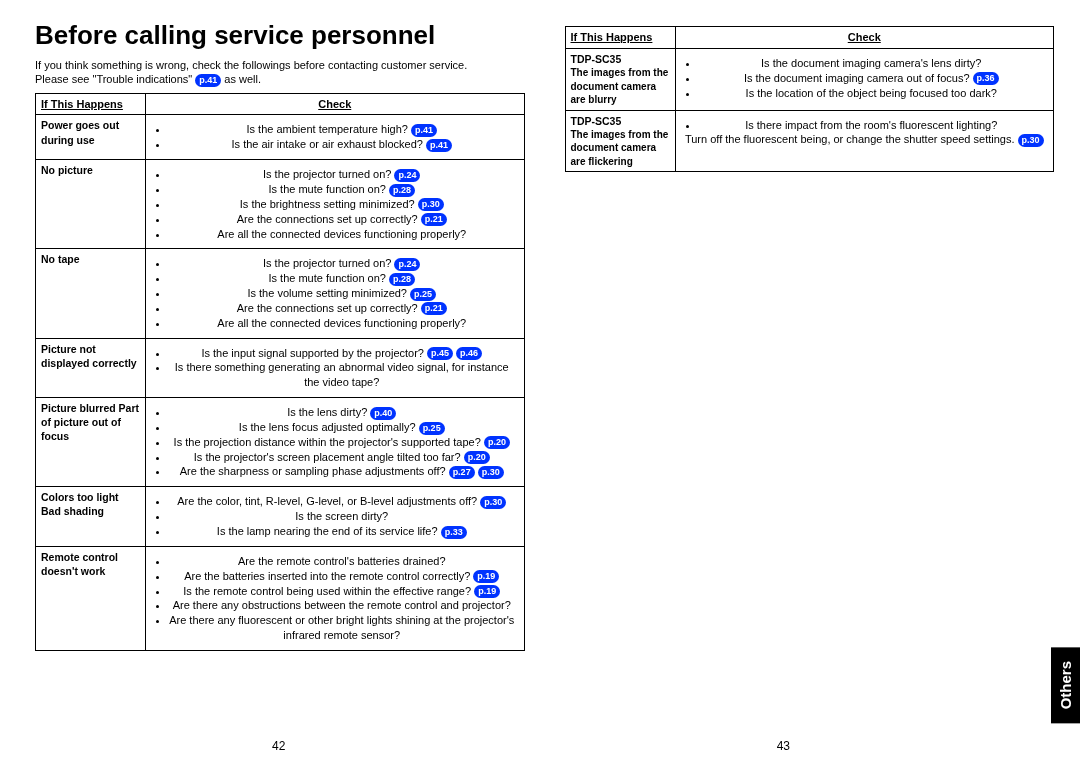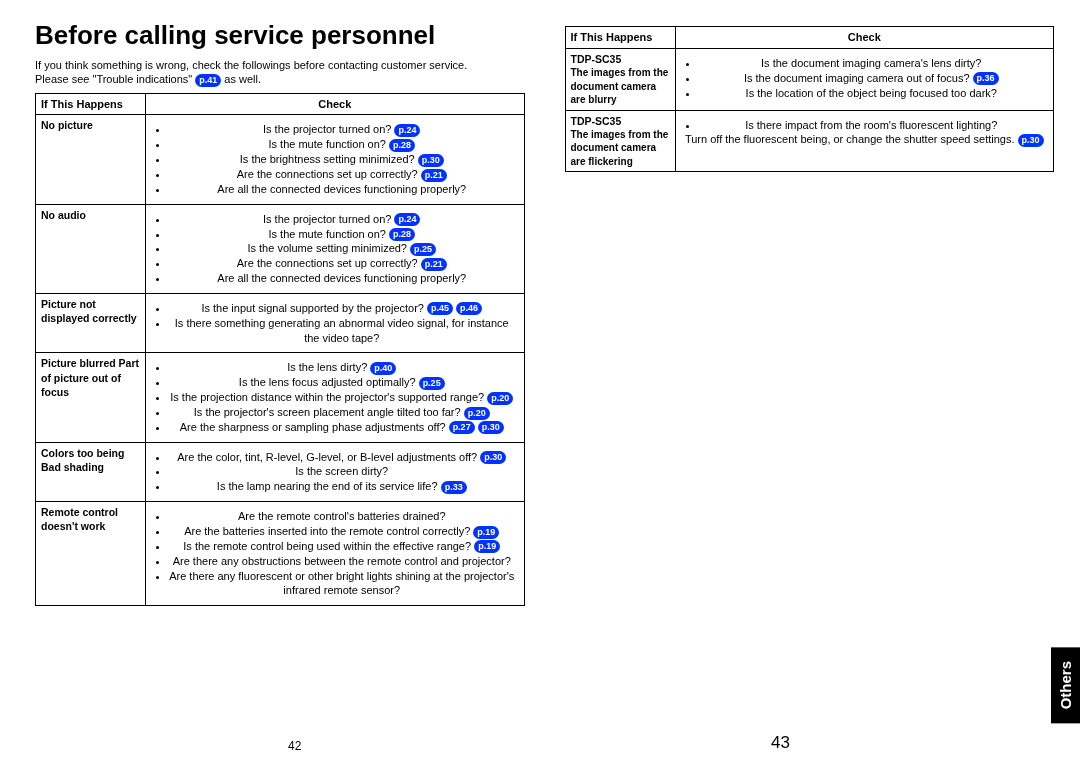--- a/index.html
+++ b/index.html
@@ -41,20 +41,21 @@
   th, td {
     border: 1px solid #000;
     padding: 3px 5px 3px 5px;
     text-align: left;
     vertical-align: top;
     font-size: 11px;
     line-height: 1.35;
   }
   th {
     font-weight: bold;
+    text-decoration: underline;
   }
   th.col-if { width: 110px; }
   th.col-check { text-align: center; }
   .col-if-cell {
     font-weight: bold;
     font-size: 10.5px;
     width: 110px;
   }
   ul {
     margin: 4px;
@@ -73,28 +74,28 @@
     font-size: 9px;
     font-weight: bold;
     padding: 0 4px;
     border-radius: 7px;
     line-height: 13px;
     vertical-align: middle;
   }
   .page-num-left {
     position: absolute;
     bottom: 10px;
-    left: 288px;
+    left: 272px;
     font-size: 12px;
   }
   .page-num-right {
     position: absolute;
     bottom: 10px;
     right: 290px;
-    font-size: 17px;
+    font-size: 12px;
   }
   .side-tab {
     position: absolute;
     right: 0;
     bottom: 40px;
     background: #000;
     color: #fff;
     writing-mode: vertical-rl;
     transform: rotate(180deg);
     padding: 14px 6px;
@@ -115,33 +116,42 @@
 
     <table>
       <thead>
         <tr>
           <th class="col-if">If  This Happens</th>
           <th class="col-check">Check</th>
         </tr>
       </thead>
       <tbody id="left-tbody">
           <tr>
+            <td class="col-if-cell">Power goes out during use</td>
+            <td>
+              <ul>
+                <li><span>Is the ambient temperature high? </span><span class="pref">p.41</span></li>
+                <li><span>Is the air intake or air exhaust blocked? </span><span class="pref">p.41</span></li>
+              </ul>
+            </td>
+          </tr>
+          <tr>
             <td class="col-if-cell">No picture</td>
             <td>
               <ul>
                 <li><span>Is the projector turned on? </span><span class="pref">p.24</span></li>
                 <li><span>Is the mute function on? </span><span class="pref">p.28</span></li>
                 <li><span>Is the brightness setting minimized? </span><span class="pref">p.30</span></li>
                 <li><span>Are the connections set up correctly? </span><span class="pref">p.21</span></li>
                 <li><span>Are all the connected devices functioning properly?</span></li>
               </ul>
             </td>
           </tr>
           <tr>
-            <td class="col-if-cell">No audio</td>
+            <td class="col-if-cell">No tape</td>
             <td>
               <ul>
                 <li><span>Is the projector turned on? </span><span class="pref">p.24</span></li>
                 <li><span>Is the mute function on? </span><span class="pref">p.28</span></li>
                 <li><span>Is the volume setting minimized? </span><span class="pref">p.25</span></li>
                 <li><span>Are the connections set up correctly? </span><span class="pref">p.21</span></li>
                 <li><span>Are all the connected devices functioning properly?</span></li>
               </ul>
             </td>
           </tr>
@@ -153,28 +163,28 @@
                 <li><span>Is there something generating an abnormal video signal, for instance the video tape?</span></li>
               </ul>
             </td>
           </tr>
           <tr>
             <td class="col-if-cell">Picture blurred Part of picture out of focus</td>
             <td>
               <ul>
                 <li><span>Is the lens dirty? </span><span class="pref">p.40</span></li>
                 <li><span>Is the lens focus adjusted optimally? </span><span class="pref">p.25</span></li>
-                <li><span>Is the projection distance within the projector's supported range? </span><span class="pref">p.20</span></li>
+                <li><span>Is the projection distance within the projector's supported tape? </span><span class="pref">p.20</span></li>
                 <li><span>Is the projector's screen placement angle tilted too far?  </span><span class="pref">p.20</span></li>
                 <li><span>Are the sharpness or sampling phase adjustments off? </span><span class="pref">p.27</span>  <span class="pref">p.30</span></li>
               </ul>
             </td>
           </tr>
           <tr>
-            <td class="col-if-cell">Colors too being Bad shading</td>
+            <td class="col-if-cell">Colors too light Bad shading</td>
             <td>
               <ul>
                 <li><span>Are the color, tint, R-level, G-level, or B-level adjustments off? </span><span class="pref">p.30</span></li>
                 <li><span>Is the screen dirty?</span></li>
                 <li><span>Is the lamp nearing the end of its service life? </span><span class="pref">p.33</span></li>
               </ul>
             </td>
           </tr>
           <tr>
             <td class="col-if-cell">Remote control doesn't work</td>

